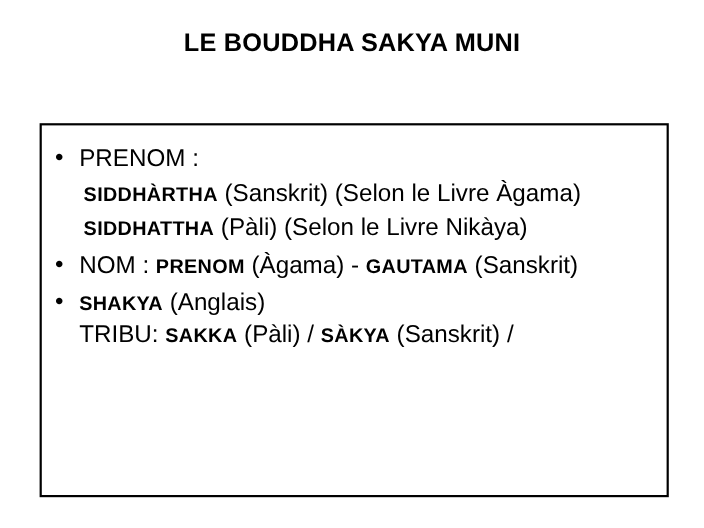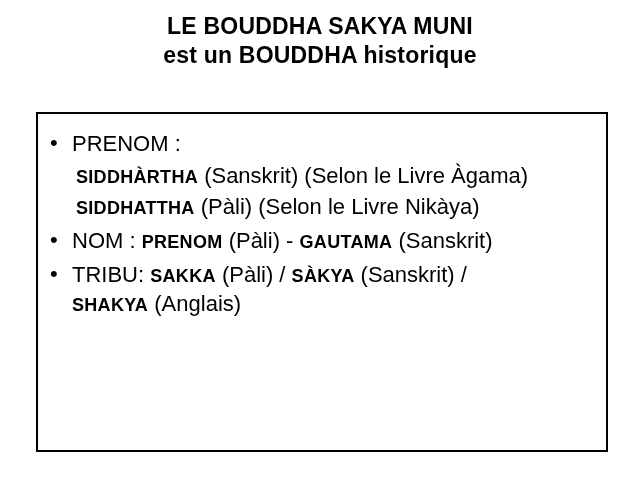--- a/index.html
+++ b/index.html
@@ -15,21 +15,21 @@
     overflow: hidden;
   }
   .slide {
     position: relative;
     width: 640px;
     height: 480px;
     box-sizing: border-box;
   }
   .title-block {
     text-align: center;
-    padding-top: 12px;
+    padding-top: 24px;
     line-height: 1.28;
   }
   .title-line {
     font-size: 23px;
     font-weight: bold;
     letter-spacing: 0.2px;
   }
   .content-box {
     position: absolute;
     left: 36px;
@@ -78,21 +78,20 @@
     font-weight: normal;
   }
 </style>
 </head>
 <body>
 
 <div class="slide">
 
   <div class="title-block">
     <div class="title-line">LE BOUDDHA SAKYA MUNI</div>
-    <div class="title-line">est un BOUDDHA historique</div>
   </div>
 
   <div class="content-box">
 
     <div class="bullet-item">
       <div class="bullet-dot">•</div>
       <div class="bullet-body">
         <div class="line">
           <span class="b">PRENOM :</span>
         </div>
@@ -106,38 +105,38 @@
       <span class="sc">SIDDHATTHA</span>
       <span class="reg">(Pàli) (Selon le Livre Nikàya)</span>
     </div>
 
     <div class="bullet-item">
       <div class="bullet-dot">•</div>
       <div class="bullet-body">
         <div class="line">
           <span class="b">NOM :</span>
           <span class="sc">PRENOM</span>
-          <span class="reg">(Pàli) -</span>
+          <span class="reg">(Àgama) -</span>
           <span class="sc">GAUTAMA</span>
           <span class="reg">(Sanskrit)</span>
         </div>
       </div>
     </div>
 
     <div class="bullet-item">
       <div class="bullet-dot">•</div>
       <div class="bullet-body">
         <div class="line">
+          <span class="sc">SHAKYA</span>
+          <span class="reg">(Anglais)</span>
+        </div>
+        <div class="line">
           <span class="b">TRIBU:</span>
           <span class="sc">SAKKA</span>
           <span class="reg">(Pàli) /</span>
           <span class="sc">SÀKYA</span>
           <span class="reg">(Sanskrit) /</span>
-        </div>
-        <div class="line">
-          <span class="sc">SHAKYA</span>
-          <span class="reg">(Anglais)</span>
         </div>
       </div>
     </div>
 
   </div>
 </div>
 
 </body></html>

